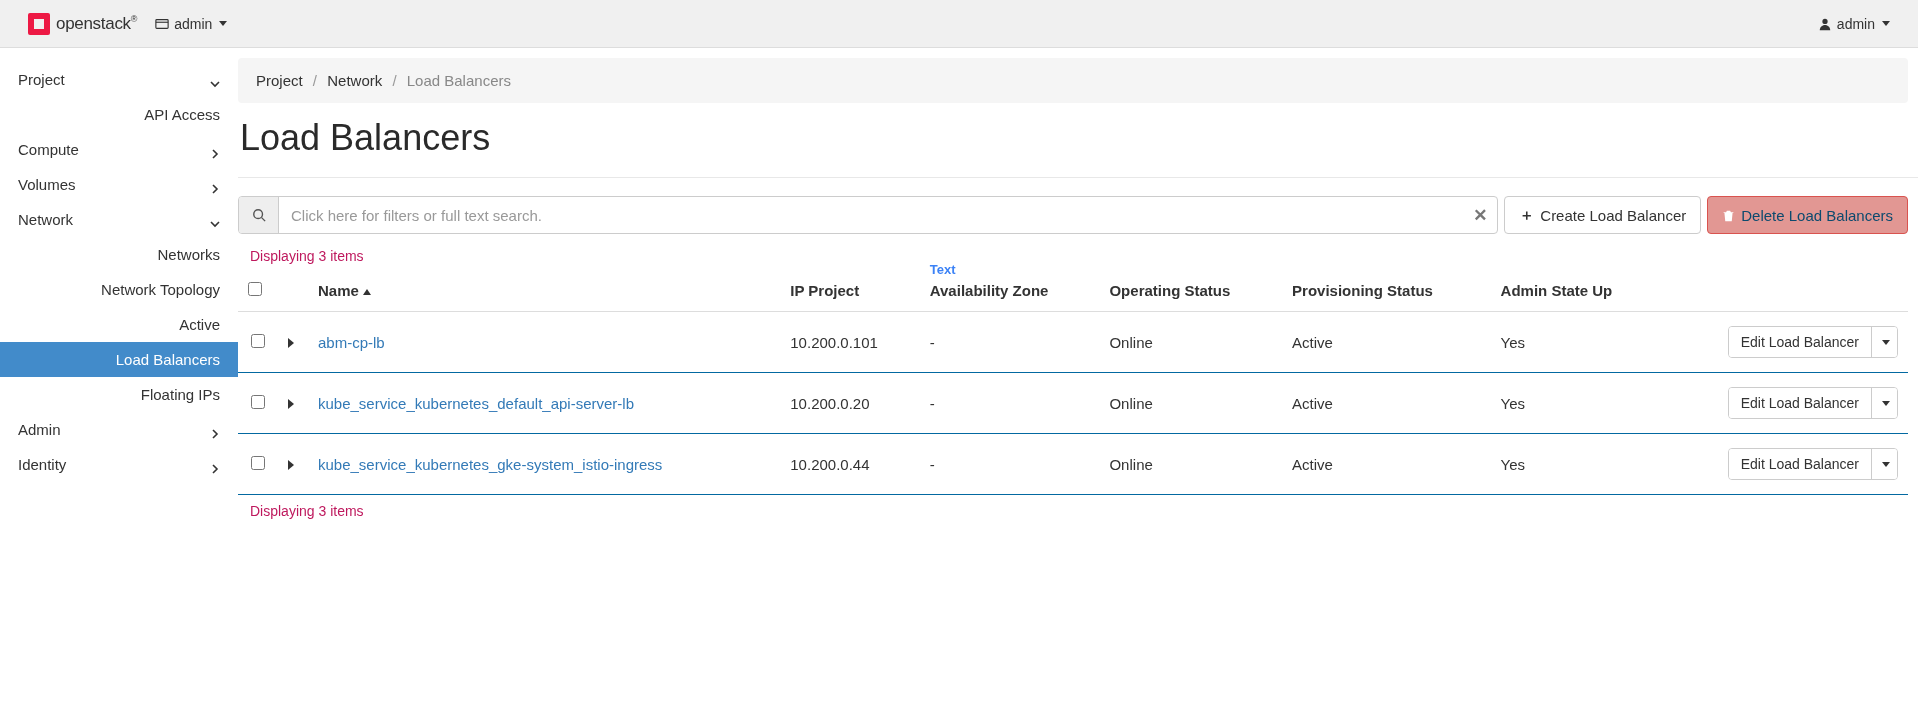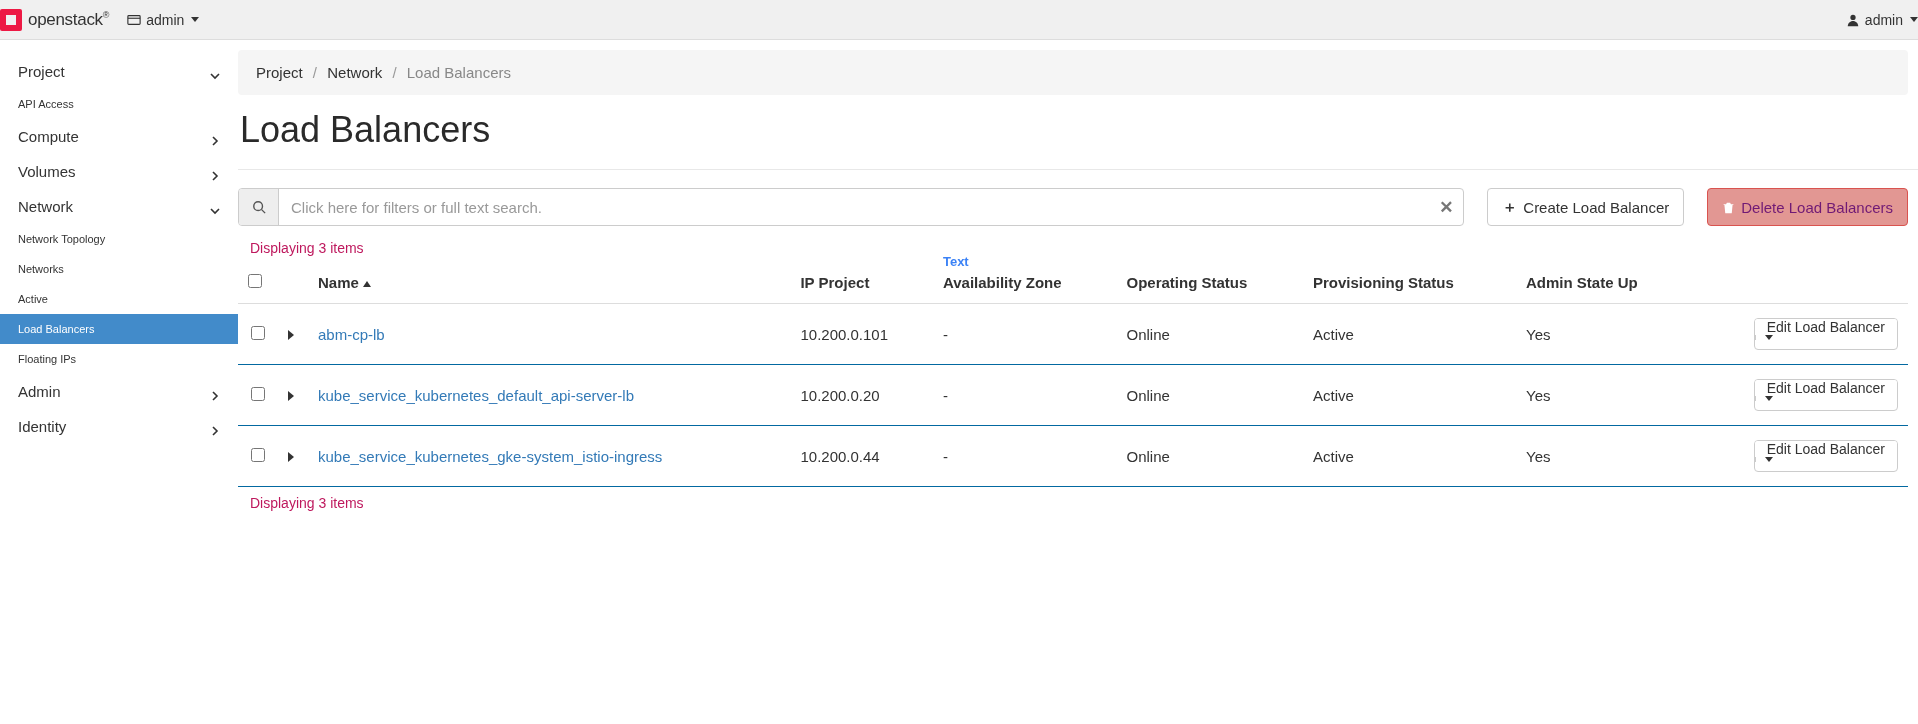--- a/index.html
+++ b/index.html
@@ -1,78 +1,78 @@
 <!DOCTYPE html>
 <html><head>
 <meta charset="utf-8">
 <style>
 * { box-sizing: border-box; margin: 0; padding: 0; }
 body { font-family: -apple-system, BlinkMacSystemFont, "Segoe UI", Helvetica, Arial, sans-serif; font-size: 14px; color: #333; background: #fff; }
 
 
-.topbar { height: 40px; background: #f0f0f0; border-bottom: 1px solid #ddd; display: flex; align-items: center; padding: 0 0; justify-content: space-between; }
+.topbar { height: 48px; background: #f0f0f0; border-bottom: 1px solid #ddd; display: flex; align-items: center; padding: 0 28px; justify-content: space-between; }
 .topbar-left { display: flex; align-items: center; gap: 18px; }
 .logo { display: flex; align-items: center; gap: 6px; }
 .logo-icon { width: 22px; height: 22px; background: #ed1944; border-radius: 2px; position: relative; display:flex; align-items:center; justify-content:center; }
 .logo-icon::before { content:""; width:10px; height:10px; background:#f0f0f0; }
 .logo-text { font-weight: 400; font-size: 17px; color: #333; letter-spacing: -0.3px; }
 .logo-text .reg { font-size: 9px; vertical-align: super; }
 .domain-selector { display: flex; align-items: center; gap: 5px; cursor: pointer; color: #333; font-size: 14px; }
 .topbar-right { display: flex; align-items: center; gap: 5px; cursor: pointer; color: #333; font-size: 14px; }
 .caret-down { display:inline-block; width:0; height:0; border-left:4px solid transparent; border-right:4px solid transparent; border-top:5px solid #333; margin-left:2px; }
 
 
 .main { display: flex; }
 .sidebar { width: 238px; padding-top: 14px; flex-shrink:0; }
 .content { flex: 1; padding: 10px 0 0 0; }
 
 
 .nav-item { display:flex; align-items:center; justify-content:space-between; padding: 9px 18px; cursor:pointer; color:#333; font-size:15px; }
 .nav-item.level-0 { font-weight:400; }
-.nav-sub { padding: 9px 18px; cursor:pointer; color:#333; font-size:11px; }
+.nav-sub { text-align:right; padding: 9px 18px; cursor:pointer; color:#333; font-size:15px; }
 .nav-sub.level-2 { padding-right:18px; }
 .nav-sub.active { background:#428bca; color:#fff; }
 .chevron { width:10px; height:10px; display:inline-block; }
 .chevron svg { width:100%; height:100%; }
 .nav-item.sub1 { justify-content: flex-end; gap: 60px; padding-right: 18px; }
 .nav-item.sub1 .lbl { flex:1; text-align:left; padding-right: 50px; }
 
 
 .breadcrumb { background:#f5f5f5; border-radius:4px; padding: 14px 18px; margin: 0 10px 0 0; font-size:15px; color:#555; }
 .breadcrumb a { color:#333; text-decoration:none; }
 .breadcrumb .sep { color:#999; margin: 0 6px; }
 .breadcrumb .current { color:#888; }
 
 
 .page-title { font-size: 36px; font-weight: 500; color:#2a2a2a; margin: 14px 0 18px 0; padding-left:2px; }
 
 .hr { border-top:1px solid #e8e8e8; margin-bottom: 18px; }
 
 
-.toolbar { display:flex; gap:23px; align-items:flex-end; margin-bottom: 14px; padding-right:10px; }
+.toolbar { display:flex; gap:6px; align-items:flex-end; margin-bottom: 14px; padding-right:10px; }
 .search-wrap { flex:1; display:flex; border:1px solid #ccc; border-radius:4px; overflow:hidden; height:38px; }
 .search-icon-box { width:40px; background:#eee; border-right:1px solid #ccc; display:flex; align-items:center; justify-content:center; color:#555; }
 .search-input { flex:1; border:none; padding:0 12px; font-size:15px; color:#555; outline:none; }
 .search-input::placeholder { color:#999; }
 .search-clear { width:34px; display:flex; align-items:center; justify-content:center; color:#777; cursor:pointer; font-size:17px; font-weight:bold; }
 .btn { border:1px solid #ccc; background:#fff; border-radius:4px; padding: 0 14px; height:38px; display:flex; align-items:center; gap:6px; cursor:pointer; font-size:15px; color:#333; }
-.btn-danger { background:#e29793; border-color:#d9534f; color:#701a75; }
+.btn-danger { background:#e29793; border-color:#d9534f; color:#0c4a6e; }
 .plus-icon { font-weight:bold; }
 
 
 .count-label { font-size:14px; color:#be185d; margin: 8px 0 6px 12px; }
 .table { width: calc(100% - 10px); border-collapse: collapse; font-size:15px; }
 .table th { text-align:left; font-weight:600; color:#333; padding: 12px 10px; border-bottom:1px solid #ddd; position:relative; }
 .table td { padding: 14px 10px; border-bottom:1px solid #0369a1; color:#333; vertical-align:middle; }
 .col-check { width:40px; text-align:center; }
 .col-expand { width:30px; }
 .sort-asc { display:inline-block; width:0; height:0; border-left:4px solid transparent; border-right:4px solid transparent; border-bottom:6px solid #333; margin-left:4px; vertical-align:middle; }
 .row-link { color:#337ab7; text-decoration:none; cursor:pointer; }
 .expand-caret { display:inline-block; width:0; height:0; border-top:5px solid transparent; border-bottom:5px solid transparent; border-left:6px solid #333; cursor:pointer;}
-.btn-split { display:inline-flex; border:1px solid #ccc; border-radius:4px; overflow:hidden; height:32px;flex-direction:column; }
+.btn-split { display:inline-flex; border:1px solid #ccc; border-radius:4px; overflow:hidden; height:32px; }
 .btn-split .main-btn { padding:0 12px; display:flex; align-items:center; cursor:pointer; font-size:14px; background:#fff; }
 .btn-split .drop { width:26px; border-left:1px solid #ccc; display:flex; align-items:center; justify-content:center; cursor:pointer; background:#fff; }
 input[type=checkbox] { width:14px; height:14px; cursor:pointer; }
 
 .overlay-text { position:absolute; top:-8px; left:10px; color:#3b82f6; font-weight:600; font-size:13px; }
 
 
 .ico { width:14px; height:14px; display:inline-block; }
 </style>
 </head>
@@ -124,22 +124,22 @@
       <span class="chevron"><svg viewBox="0 0 10 10">
             <path d="M3 1l4 4-4 4" fill="none" stroke="#333" stroke-width="1.6"></path>
           </svg></span>
     </div>
     <div class="nav-item sub1">
       <span class="lbl">Network</span>
       <span class="chevron"><svg viewBox="0 0 10 10">
             <path d="M1 3l4 4 4-4" fill="none" stroke="#333" stroke-width="1.6"></path>
           </svg></span>
     </div>
+    <div class="nav-sub level-2">Networks</div>
     <div class="nav-sub level-2">Network Topology</div>
-    <div class="nav-sub level-2">Networks</div>
     <div class="nav-sub level-2">Active</div>
     <div class="nav-sub level-2 active">Load Balancers</div>
     <div class="nav-sub level-2">Floating IPs</div>
     <div class="nav-item level-0">
       <span>Admin</span>
       <span class="chevron"><svg viewBox="0 0 10 10">
             <path d="M3 1l4 4-4 4" fill="none" stroke="#333" stroke-width="1.6"></path>
           </svg></span>
     </div>
     <div class="nav-item level-0">

